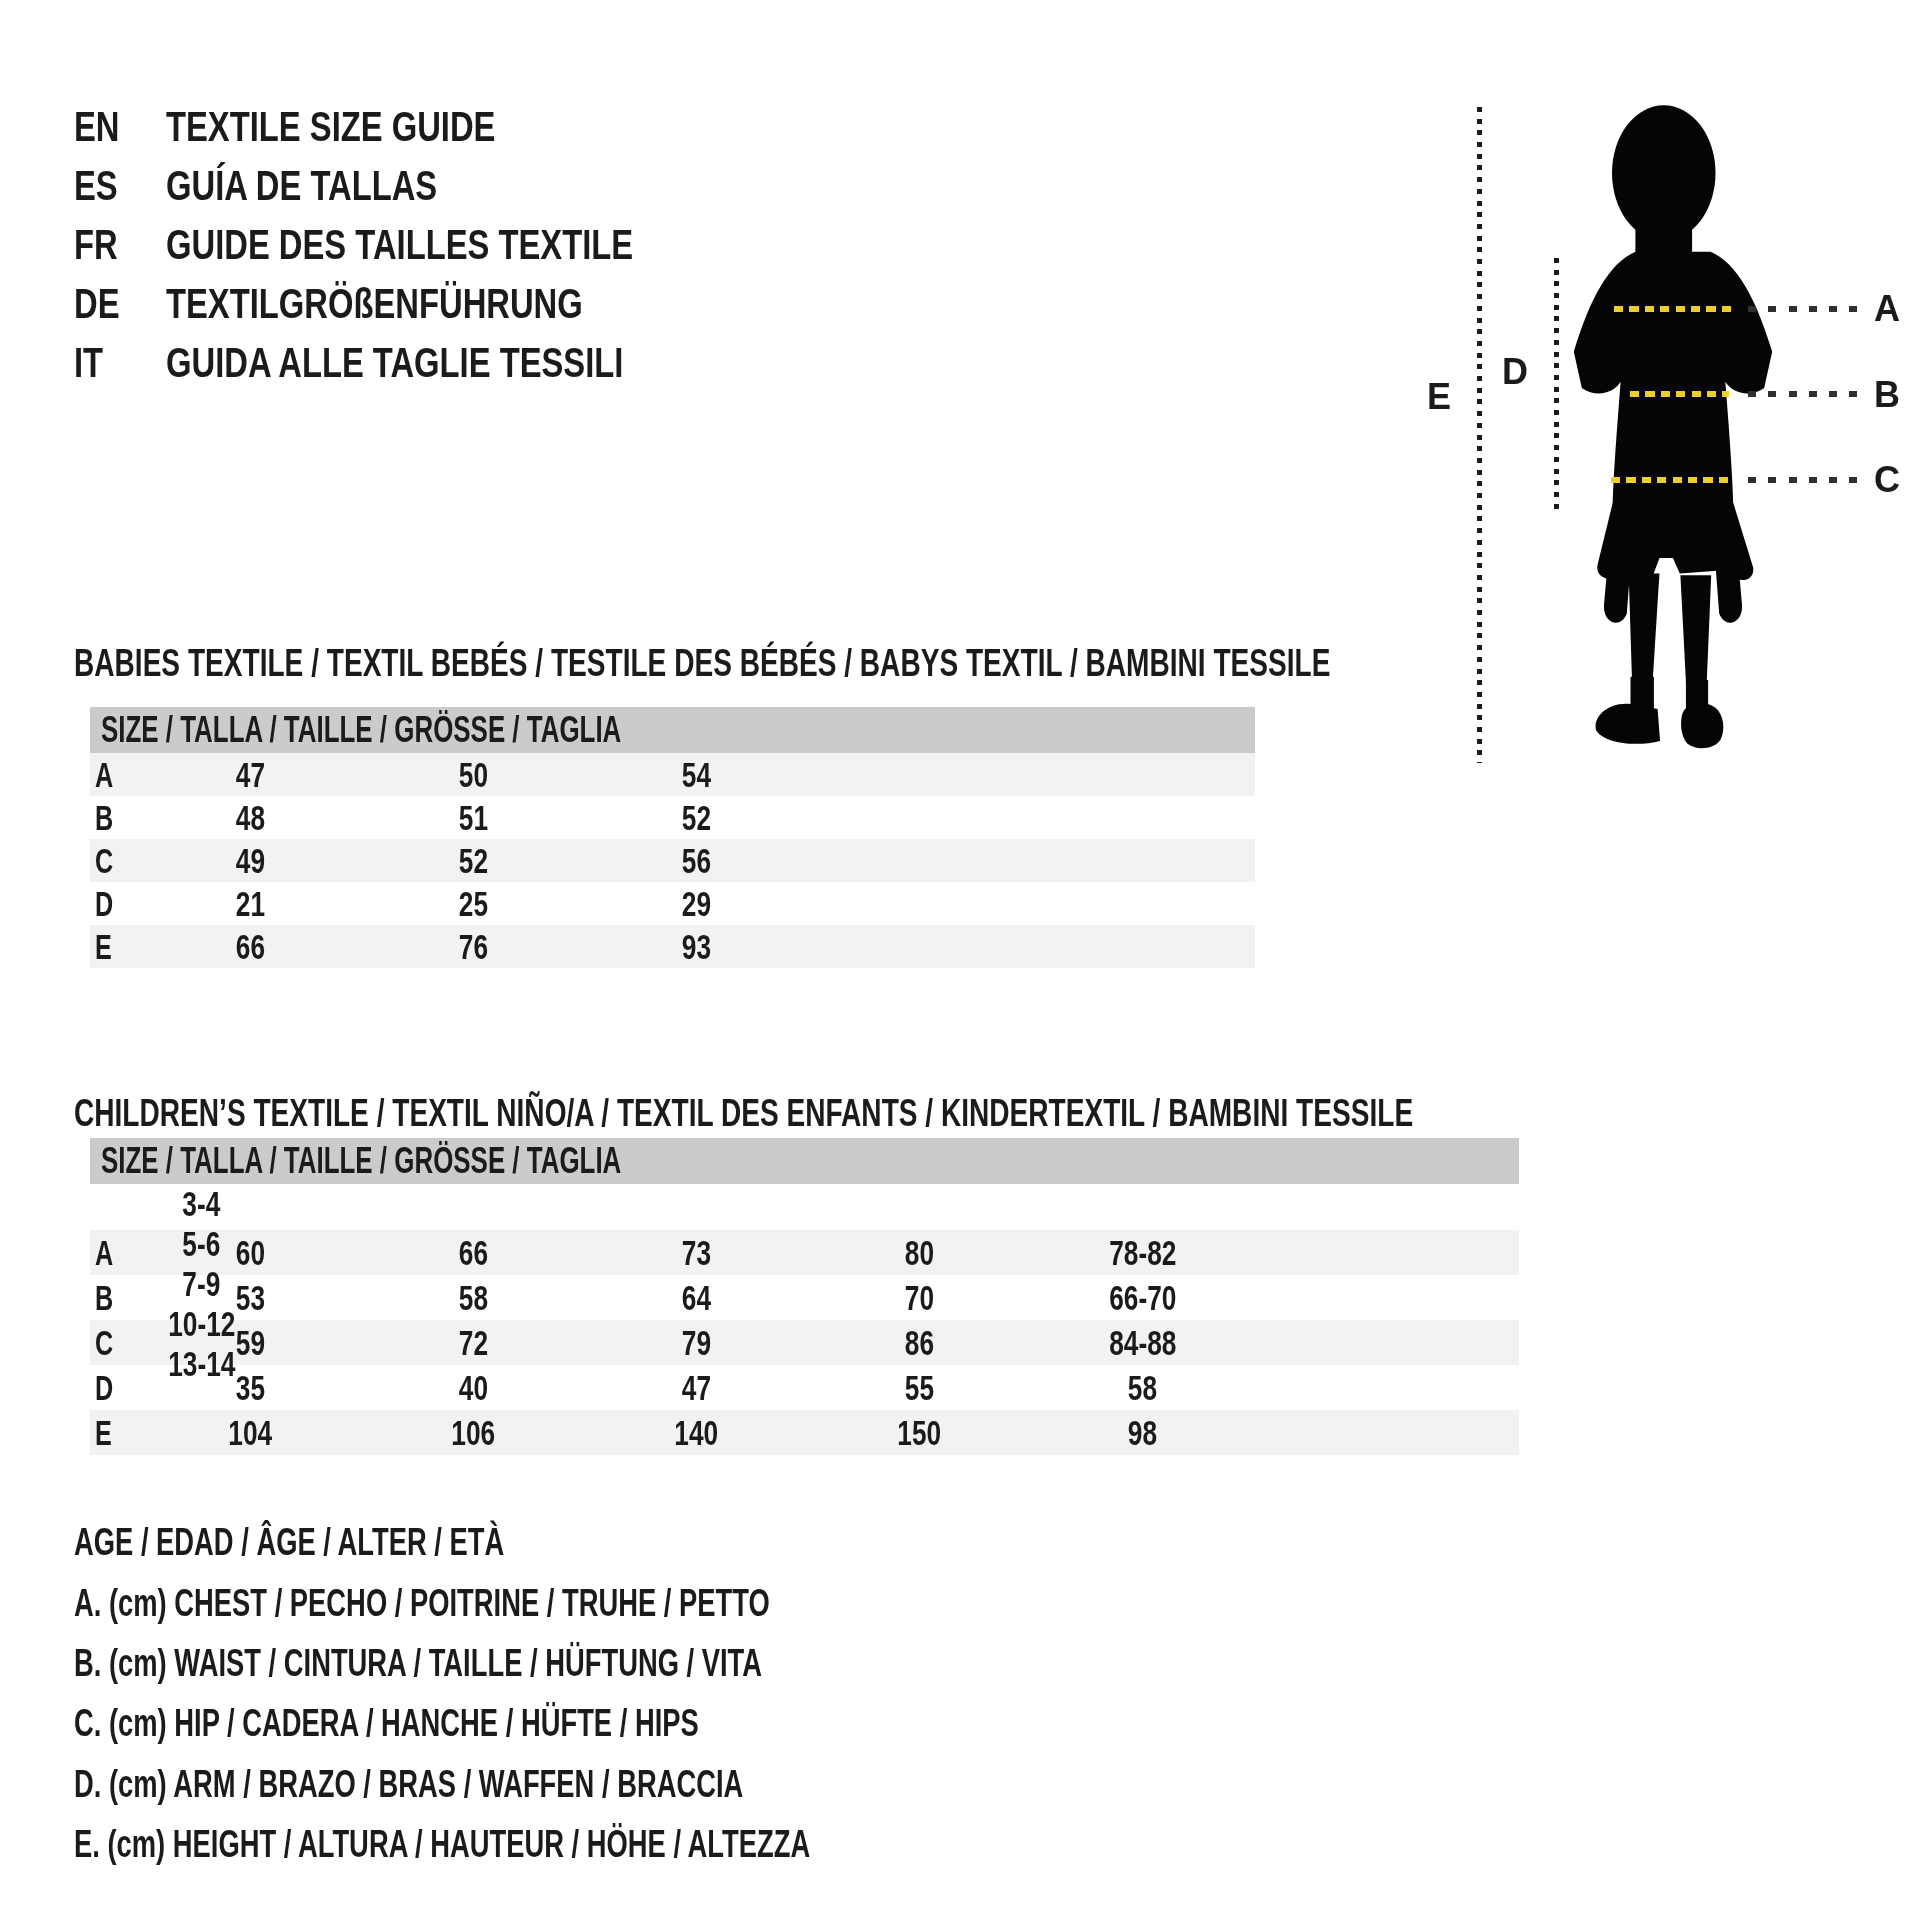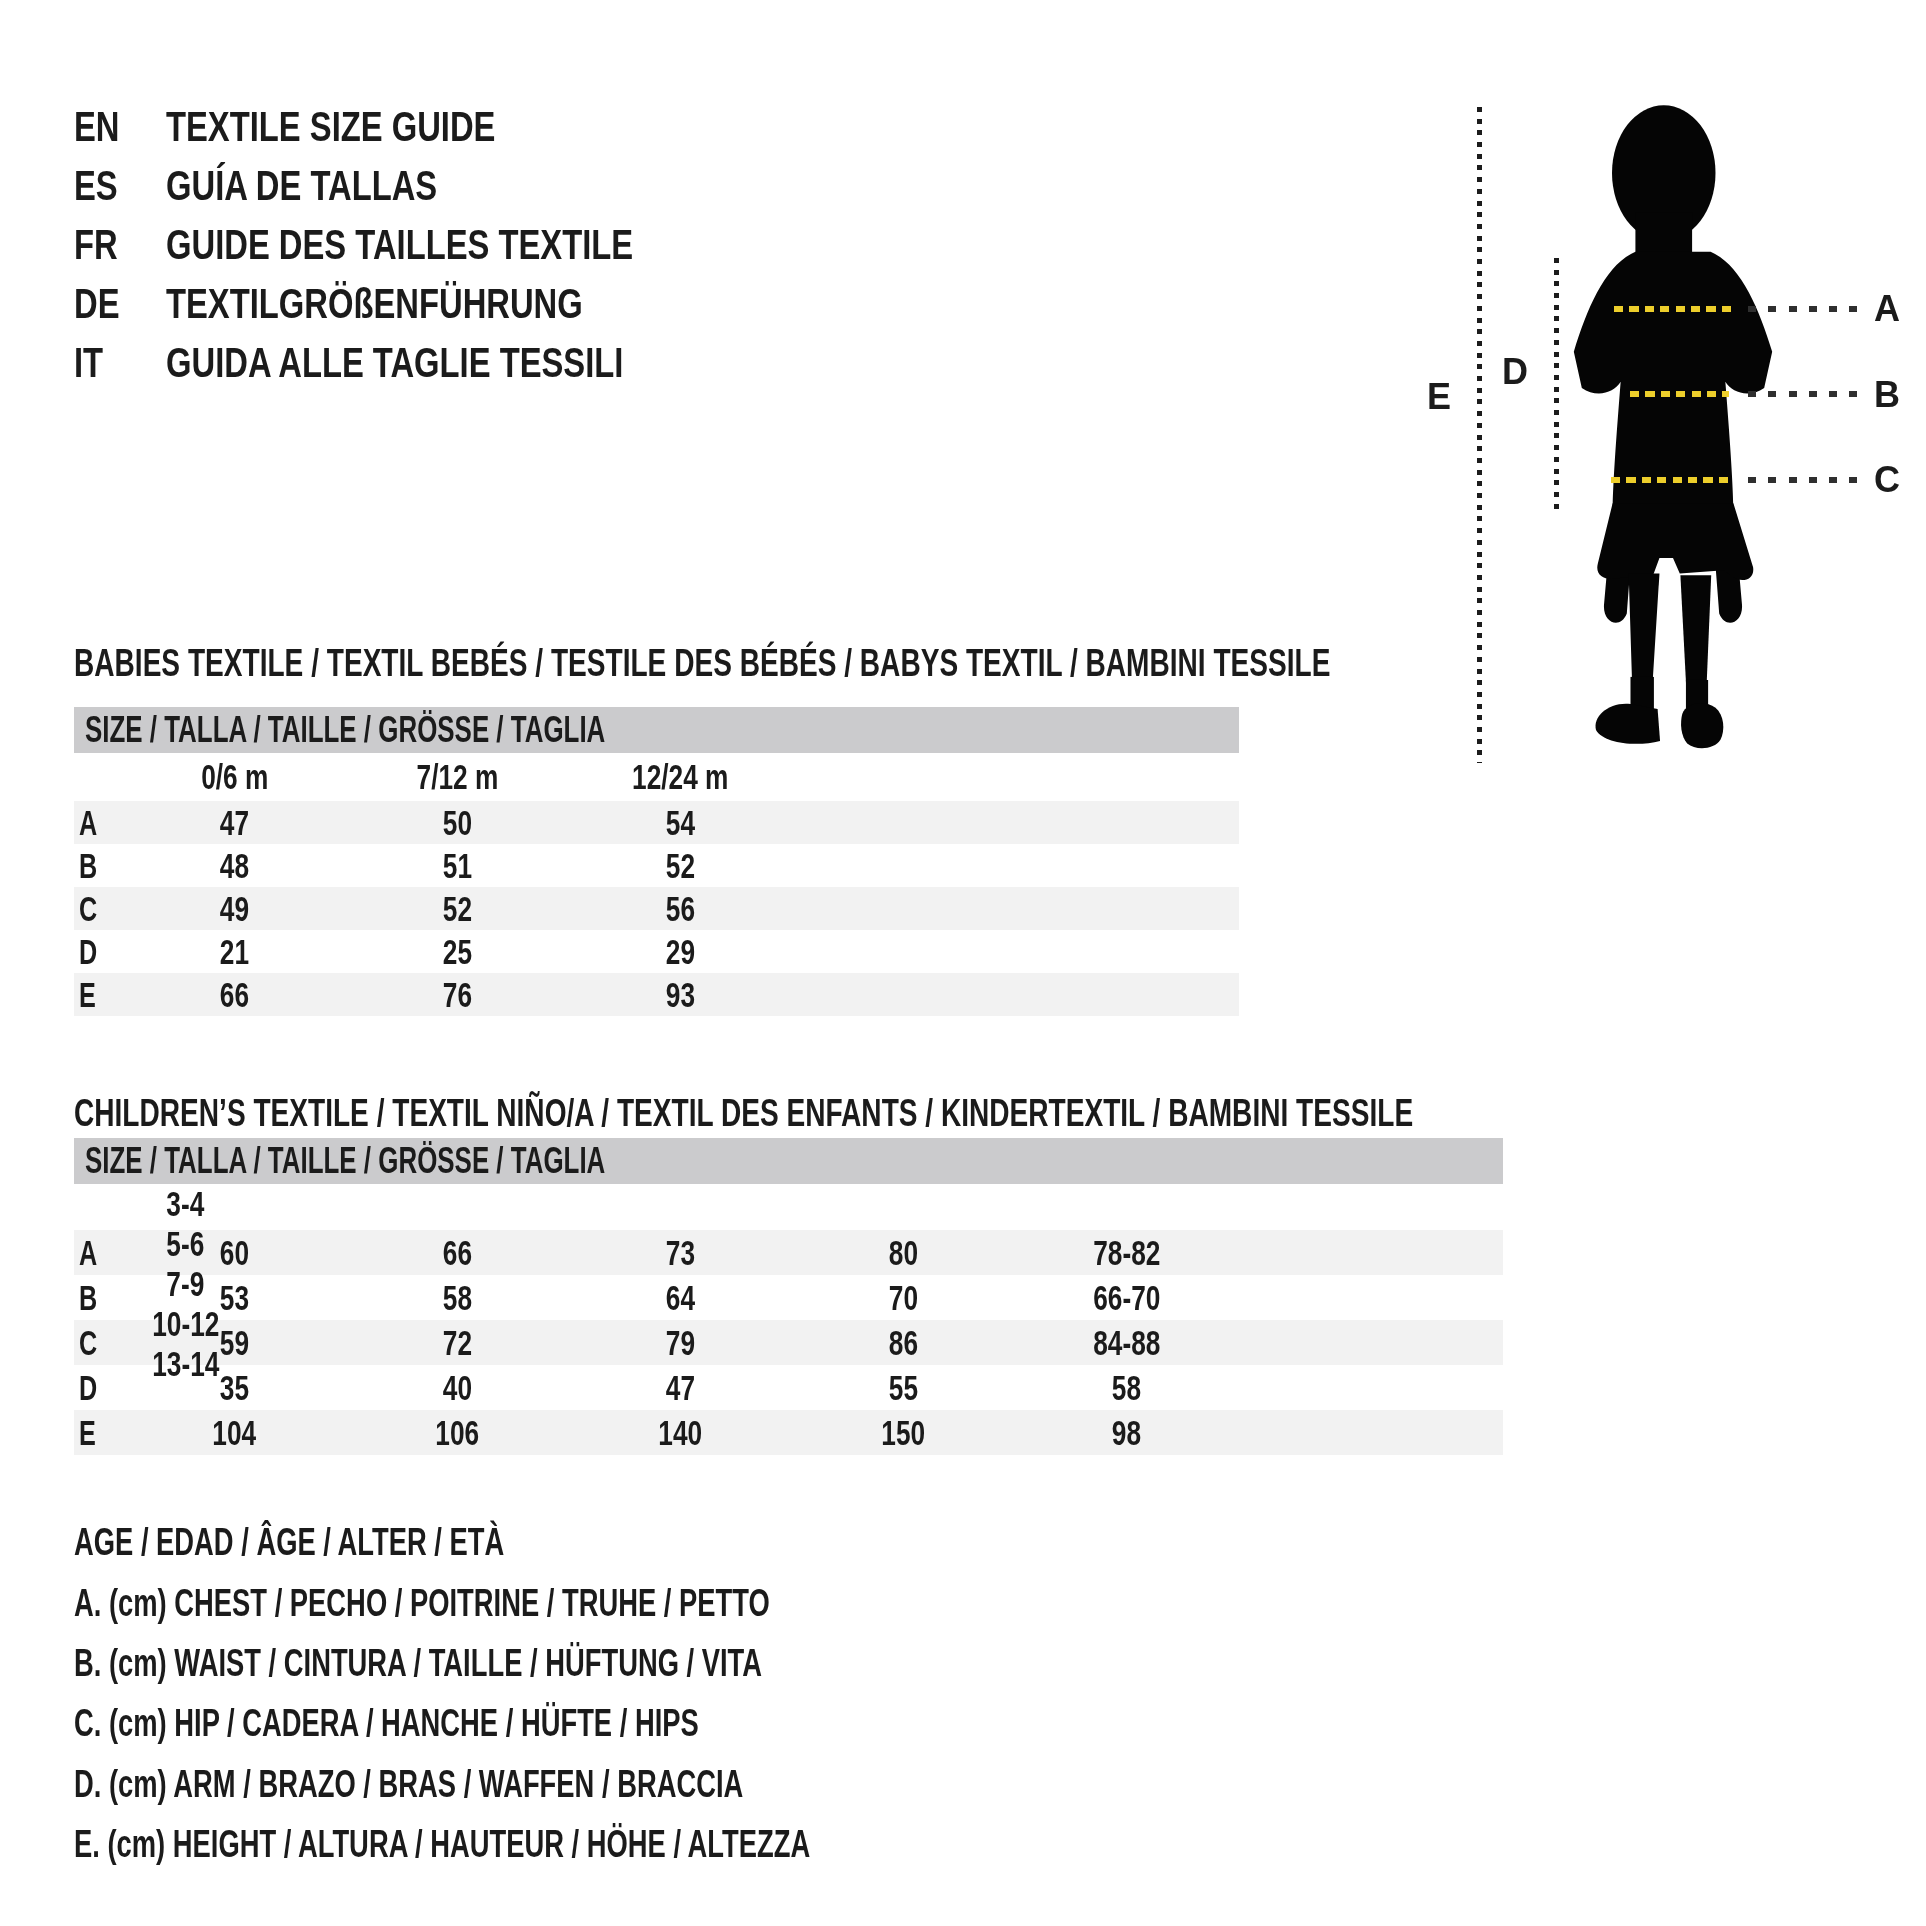--- a/index.html
+++ b/index.html
@@ -27,21 +27,21 @@
   .vdots{position:absolute;width:5px;
        background:repeating-linear-gradient(to bottom,#1c1c1c 0 5px,transparent 5px 11.7px);}
   .hdash-y{position:absolute;height:6.2px;
        background:repeating-linear-gradient(to right,#edce2b 0 9.2px,transparent 9.2px 15.4px);}
   .hdash-k{position:absolute;height:6.2px;
        background:repeating-linear-gradient(to right,#2f2f2f 0 8px,transparent 8px 20.3px);}
   .fig-label{position:absolute;font-size:36px;font-weight:bold;line-height:36px;}
   .silhouette{position:absolute;left:148px;top:12.3px;width:216px;height:653px;}
 
   
-  .table{position:absolute;left:74px;}
+  .table{position:absolute;left:90px;}
   .babies-table{top:707px;width:1165px;}
   .children-table{top:1138px;width:1429px;}
   .band{height:46px;background:#cbcbcd;display:flex;align-items:center;
         padding-left:11px;box-sizing:border-box;}
   .band-label{font-size:36px;font-weight:bold;}
   .thead,.trow{display:flex;}
   .babies-table .thead{height:48px;}
   .children-table .thead{height:46px;flex-direction:column;}
   .babies-table .trow{height:43px;}
   .children-table .trow{height:45px;}
@@ -121,32 +121,20 @@
     <div class="hdash-k" style="left:331px;top:385px;width:113px;"></div>
     <div class="fig-label" style="left:457px;top:370px;">C</div>
   </section>
 
   <div class="heading cond" style="top:641px;">BABIES TEXTILE / TEXTIL BEBÉS / TESTILE DES BÉBÉS / BABYS TEXTIL / BAMBINI TESSILE</div>
 
   <div class="table babies-table">
     <div class="band">
       <span class="band-label cond">SIZE / TALLA / TAILLE / GRÖSSE / TAGLIA</span>
     </div>
-    <div class="thead">
-      <div class="lcol"></div>
-      <div class="col">
-          <span class="condc">0/6 m</span>
-        </div>
-      <div class="col">
-          <span class="condc">7/12 m</span>
-        </div>
-      <div class="col">
-          <span class="condc">12/24 m</span>
-        </div>
-    </div>
     <div class="trow alt">
       <div class="lcol">
           <span class="cond">A</span>
         </div>
       <div class="col">
           <span class="condc">47</span>
         </div>
       <div class="col">
           <span class="condc">50</span>
         </div>

